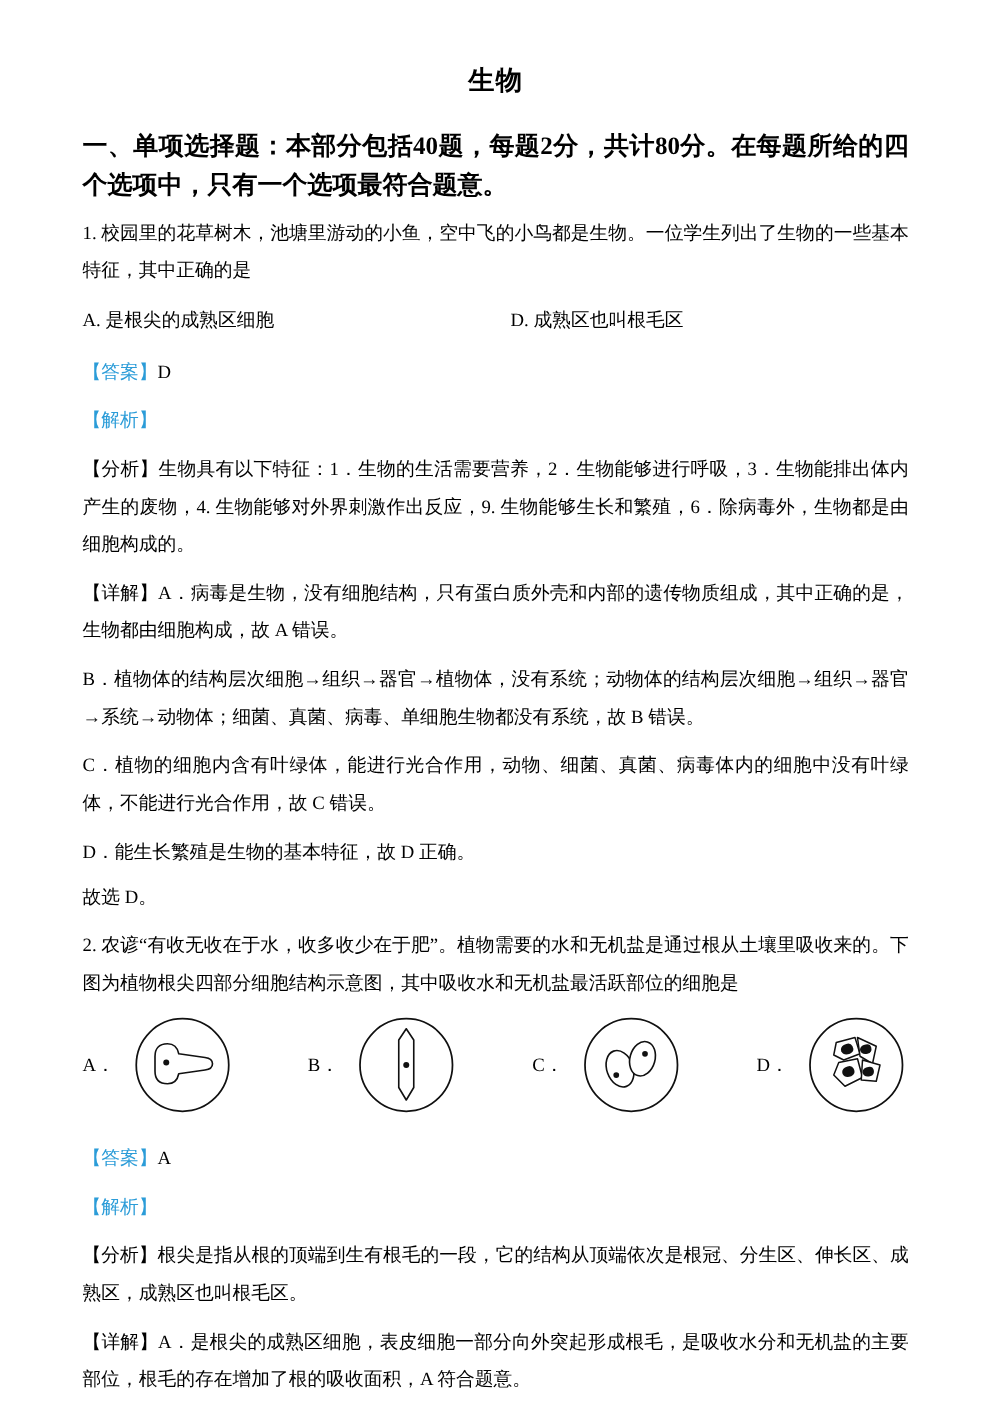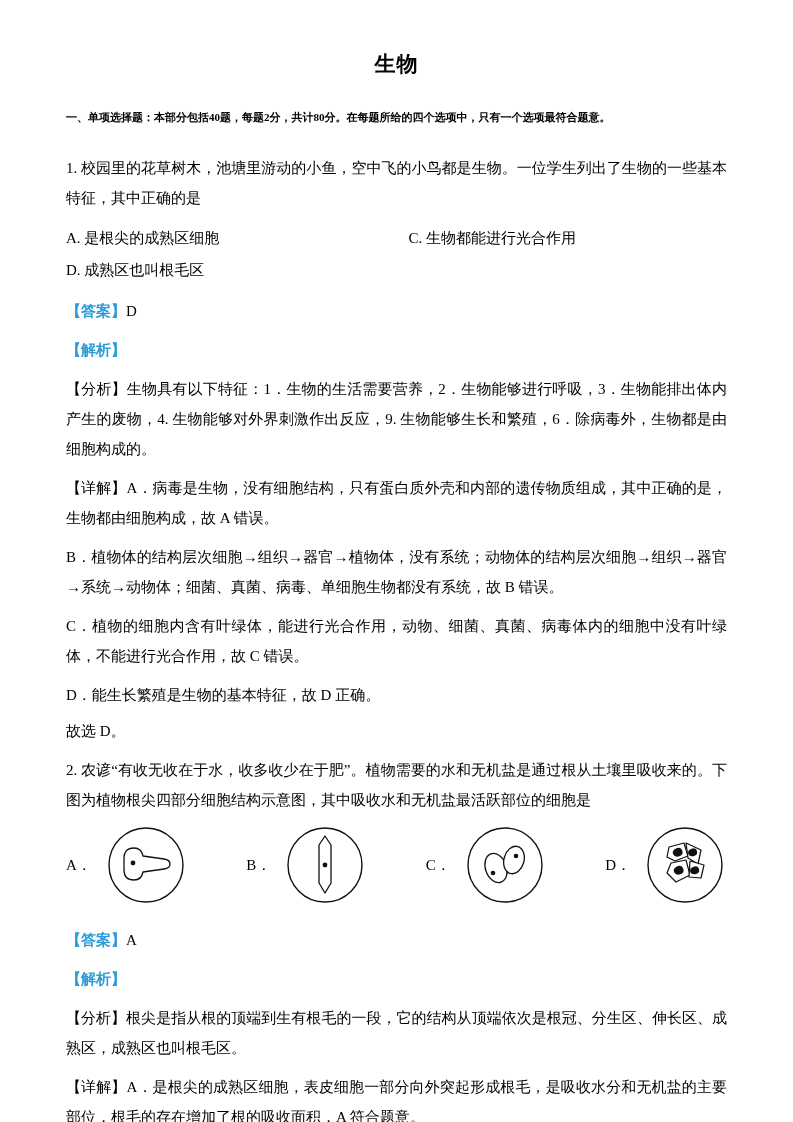--- a/index.html
+++ b/index.html
@@ -7,26 +7,26 @@
     width:793px;height:1122px;box-sizing:border-box;
     padding:50px 66px 30px 66px;
     font-family:"Liberation Serif","DejaVu Serif",serif;
     color:#000;font-size:15px;overflow:hidden;background:#fff;
   }
   .doc-title{
     text-align:center;font-size:21px;font-weight:bold;
     margin:0 0 24px 0;letter-spacing:1px;
   }
   .section-header{
-    font-weight:bold;font-size:11px;line-height:31px;
-    margin:0 0 20px 0;text-align:justify;
+    font-weight:bold;font-size:20px;line-height:31px;
+    margin:0 0 8px 0;text-align:justify;
   }
   p.para{margin:0 0 9px 0;line-height:30px;text-align:justify;}
   p.tight{margin-bottom:6px;}
-  .accent{color:var(--accent,#2B9CD8);font-weight:bold;}
+  .accent{color:var(--accent,#2B9CD8);}
   .options{
     display:grid;grid-template-columns:1.05fr 1fr;
     column-gap:8px;margin:2px 0 10px 0;
   }
   .options .opt{line-height:32px;}
   .figure-row{
     display:flex;align-items:center;justify-content:space-between;
     margin:10px 2px 20px 0;
   }
   .fig-item{display:flex;align-items:center;gap:14px;}
@@ -40,21 +40,20 @@
 
   <h1 class="doc-title">生物</h1>
 
   <div class="section-header">一、单项选择题：本部分包括40题，每题2分，共计80分。在每题所给的四个选项中，只有一个选项最符合题意。</div>
 
   <div>
     <p class="para">1. 校园里的花草树木，池塘里游动的小鱼，空中飞的小鸟都是生物。一位学生列出了生物的一些基本特征，其中正确的是</p>
 
     <div class="options">
       <div class="opt">A. 是根尖的成熟区细胞</div>
-      <div class="opt">C. 生物都能进行光合作用</div>
       <div class="opt">D. 成熟区也叫根毛区</div>
     </div>
 
     <p class="para"><span class="accent">【答案】</span><span>D</span></p>
 
     <p class="para"><span class="accent">【解析】</span></p>
 
     <p class="para">【分析】生物具有以下特征：1．生物的生活需要营养，2．生物能够进行呼吸，3．生物能排出体内产生的废物，4. 生物能够对外界刺激作出反应，9. 生物能够生长和繁殖，6．除病毒外，生物都是由细胞构成的。</p>
     <p class="para">【详解】A．病毒是生物，没有细胞结构，只有蛋白质外壳和内部的遗传物质组成，其中正确的是，生物都由细胞构成，故 A 错误。</p>
     <p class="para">B．植物体的结构层次细胞→组织→器官→植物体，没有系统；动物体的结构层次细胞→组织→器官→系统→动物体；细菌、真菌、病毒、单细胞生物都没有系统，故 B 错误。</p>

